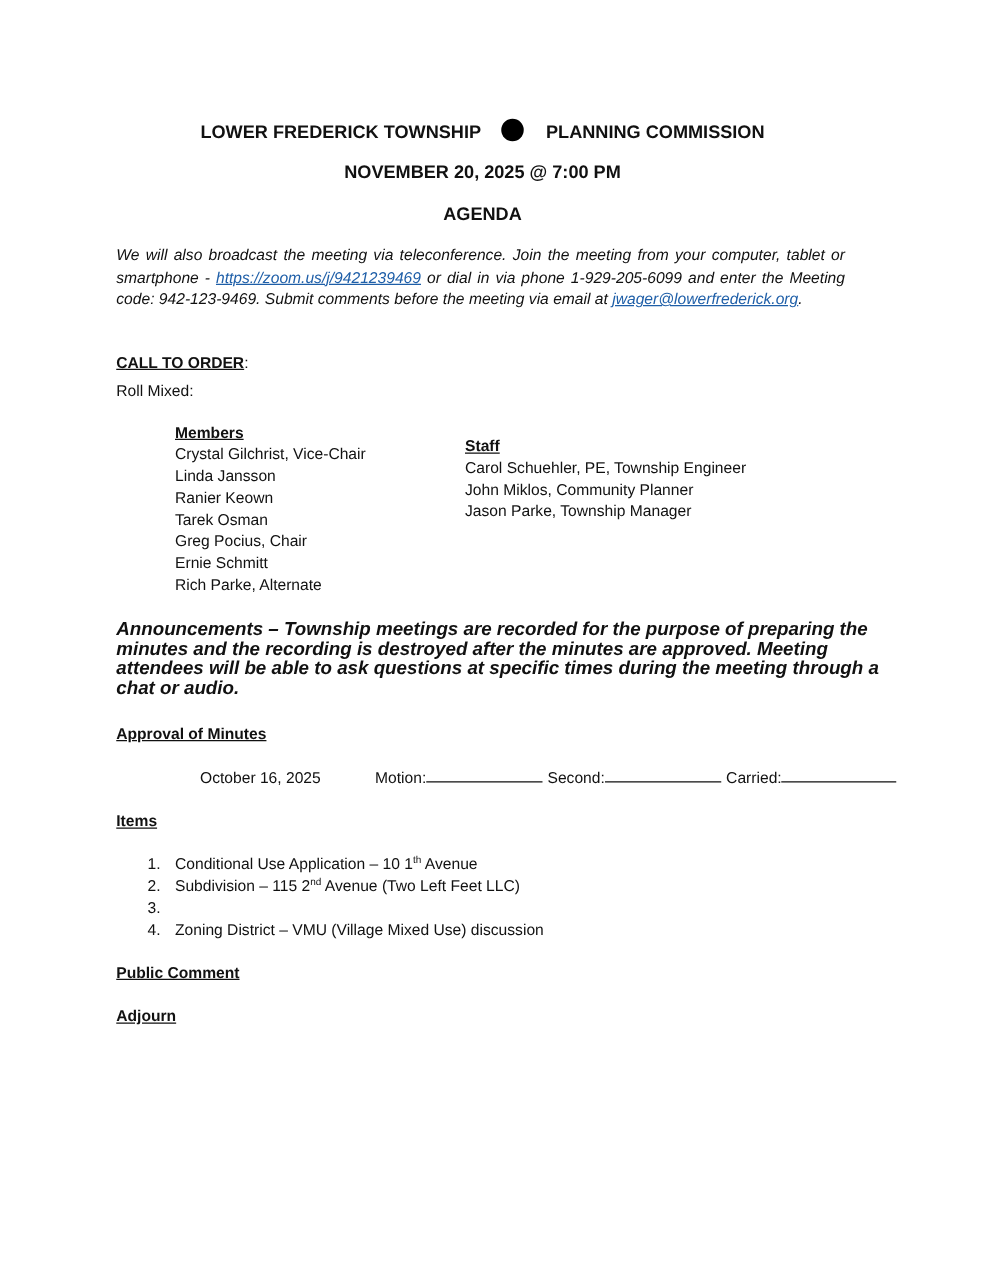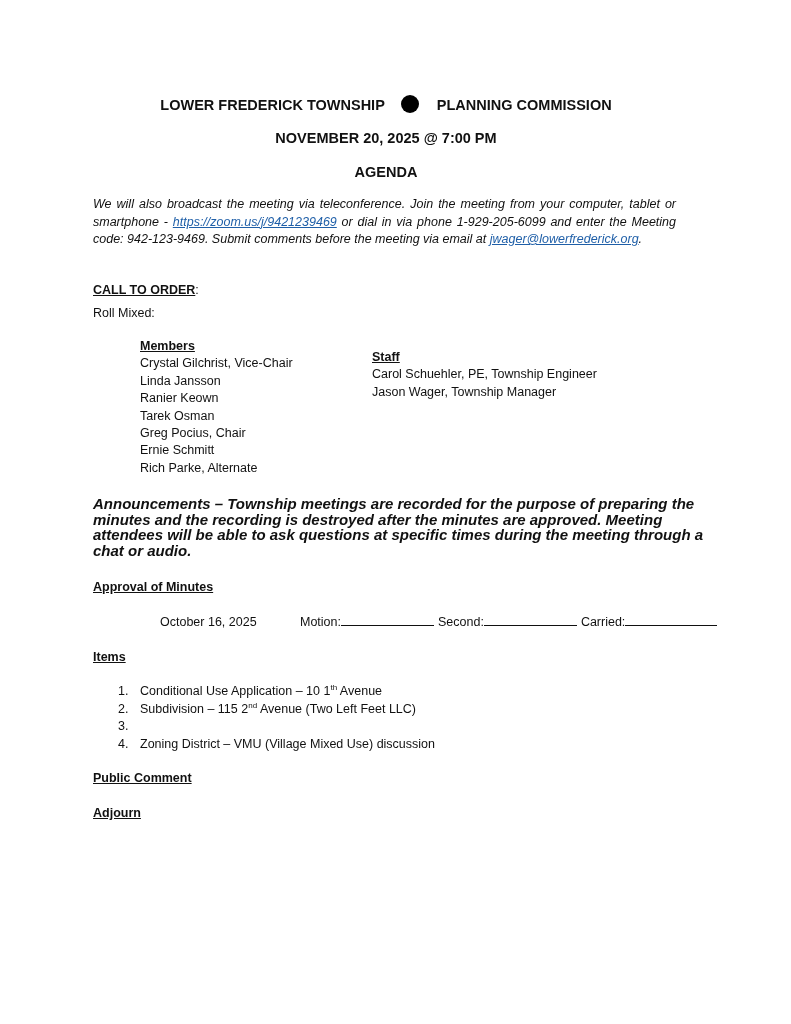--- a/index.html
+++ b/index.html
@@ -50,21 +50,22 @@
   <div>Linda Jansson</div>
   <div>Ranier Keown</div>
   <div>Tarek Osman</div>
   <div>Greg Pocius, Chair</div>
   <div>Ernie Schmitt</div>
   <div>Rich Parke, Alternate</div>
 </div>
 <div class="abs col" style="left:372px; top:338px;margin-top:11px;">
   <div class="h">Staff</div>
   <div>Carol Schuehler, PE, Township Engineer</div>
-  <div>Jason Wager, Township Manager</div>
+  <div>John Miklos, Community Planner</div>
+  <div>Jason Parke, Township Manager</div>
 </div>
 
 <div class="abs ann">Announcements – Township meetings are recorded for the purpose of preparing the minutes and the recording is destroyed after the minutes are approved.  Meeting attendees will be able to ask questions at specific times during the meeting through a chat or audio.</div>
 
 <div class="abs sec" style="top:580px;">Approval of Minutes</div>
 <div class="abs minrow">
   <span style="width:140px;">October 16, 2025</span>
   <span>Motion:</span>
     <span class="blank" style="width:93px;"></span>
   <span style="margin-left:4px;">Second:</span>

